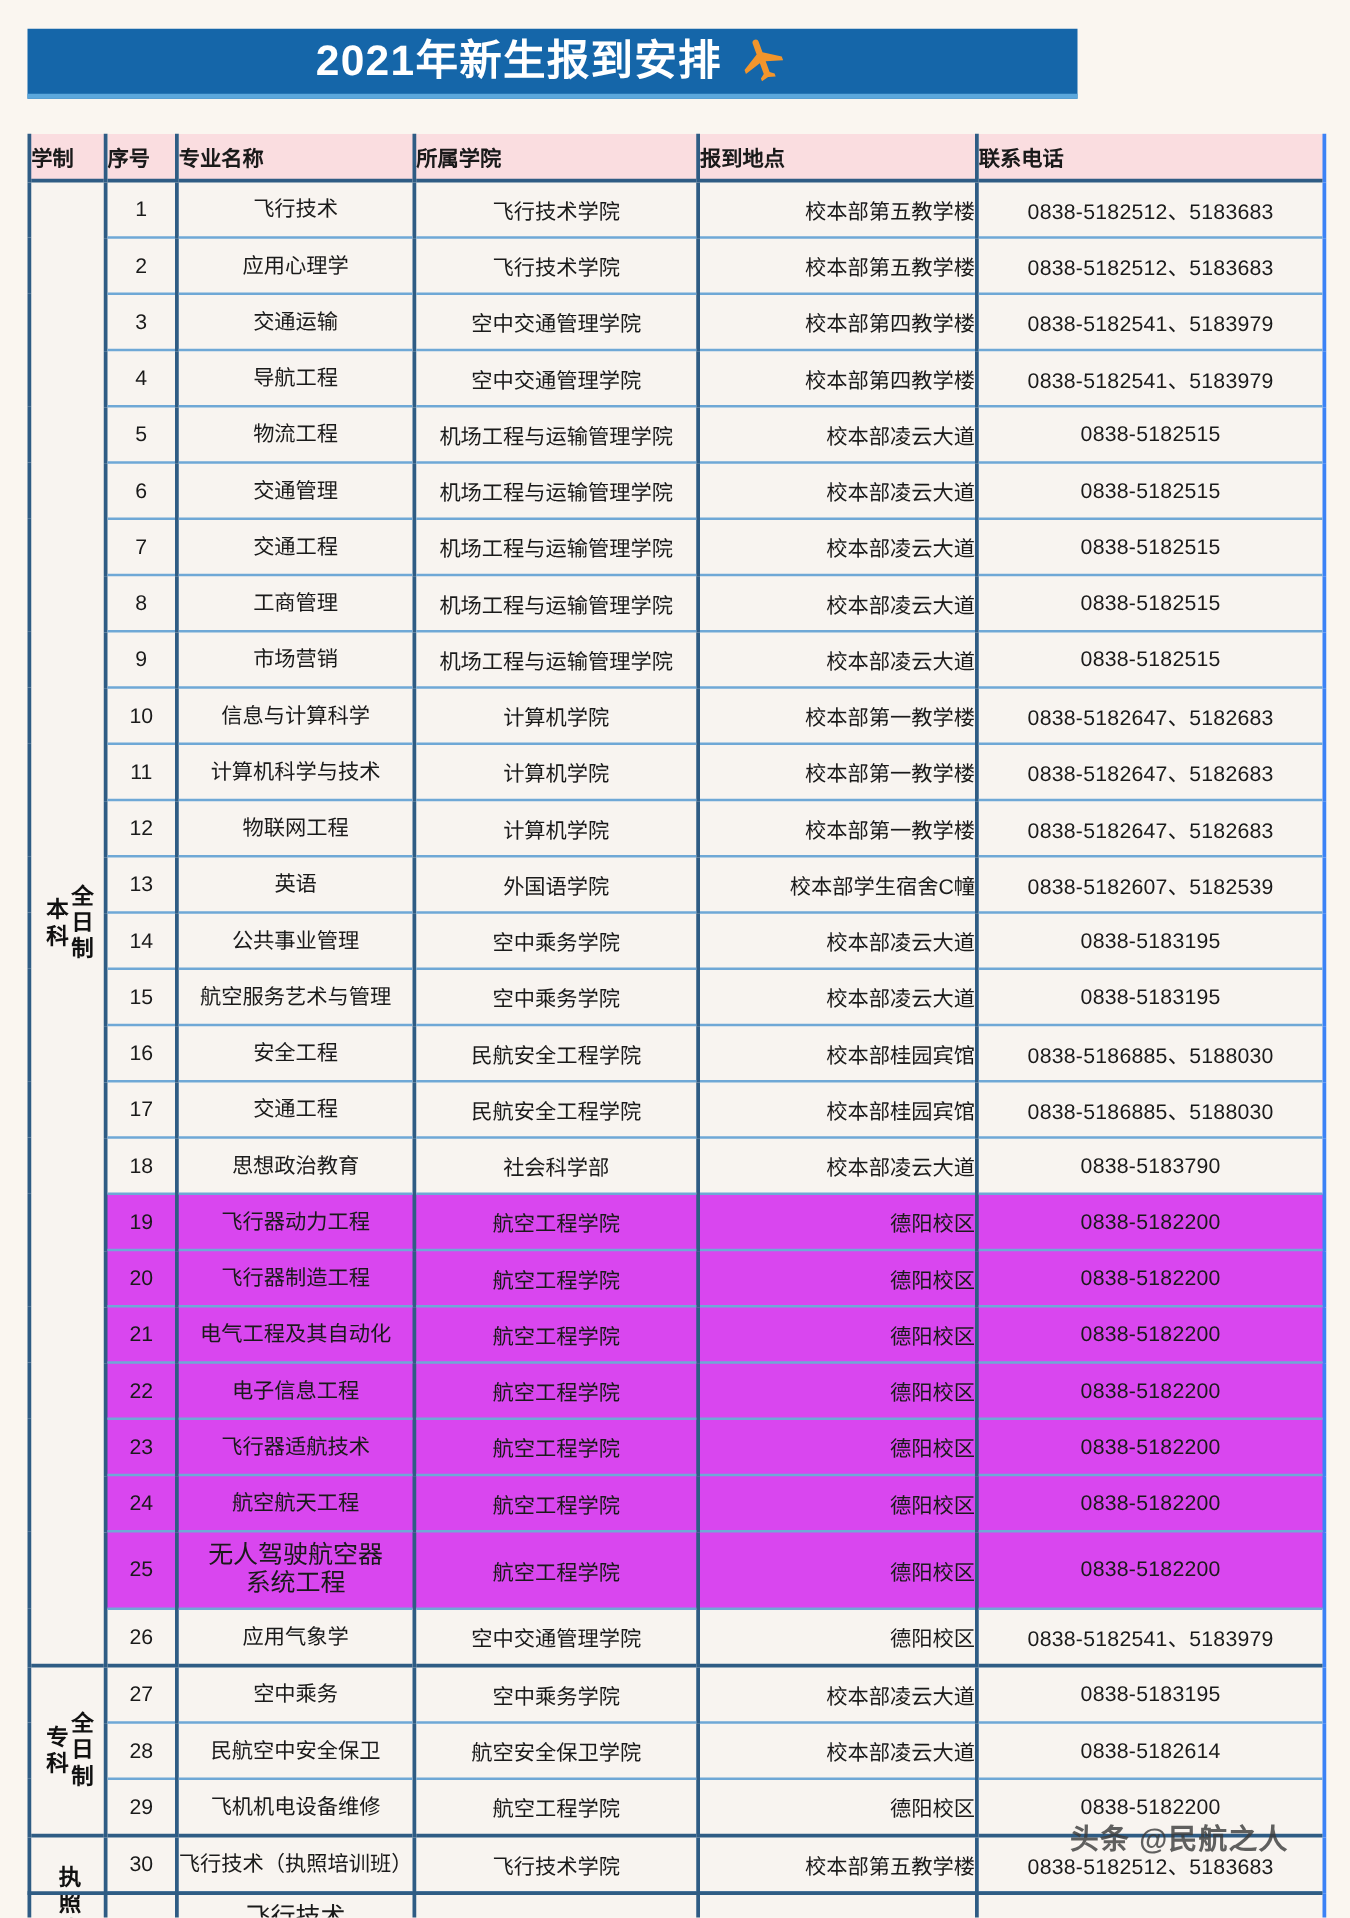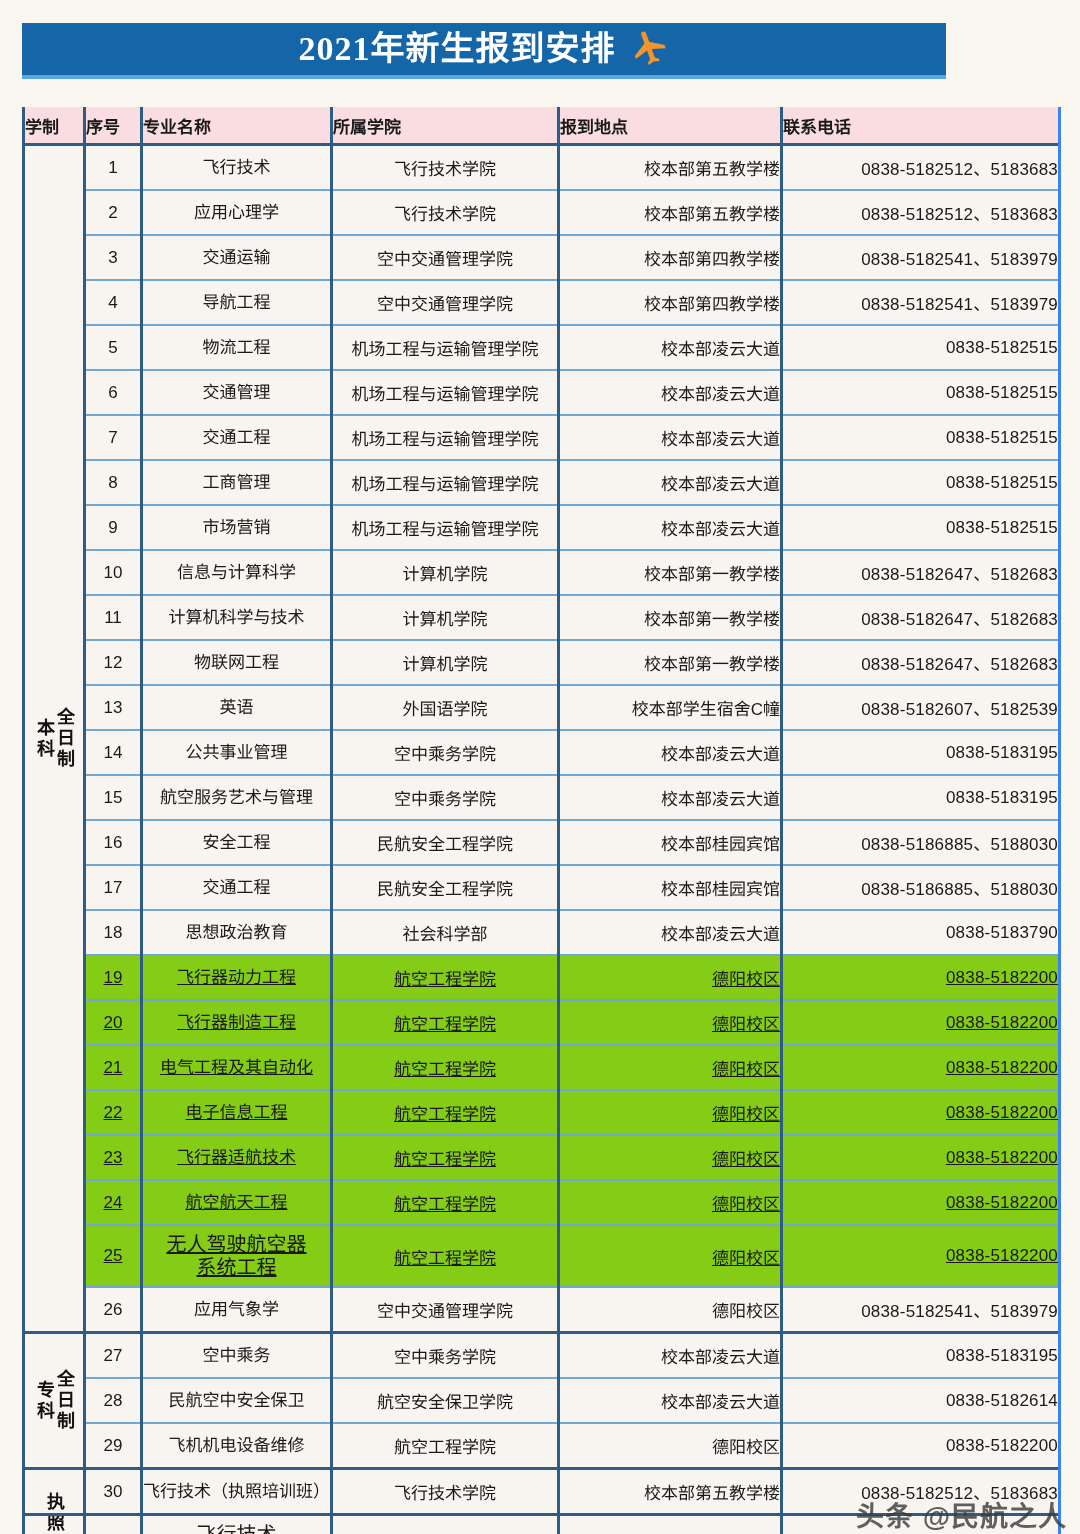--- a/index.html
+++ b/index.html
@@ -14,29 +14,28 @@
     font-family: "Liberation Sans", "DejaVu Sans", sans-serif;
     overflow: hidden;
     position: relative;
   }
 
   
   .banner {
     position: absolute;
     left: 22px;
     top: 23px;
-    width: 924px;
+    width: 840px;
     height: 56px;
     background: #1566A9;
     border-bottom: 4px solid #5BA7DC;
     box-sizing: border-box;
     display: flex;
     align-items: center;
     justify-content: center;
-    font-family: Liberation Serif, serif;
   }
   .banner-title {
     color: #FFFFFF;
     font-size: 34px;
     font-weight: bold;
     letter-spacing: 1px;
     line-height: 1;
     white-space: nowrap;
   }
   .plane-icon {
@@ -88,30 +87,30 @@
     height: 36px;
     text-align: left;
     border-left-color: #2F5C84;
     border-bottom: 0;
   }
   thead th.h-xz, thead th.h-xh { font-size: 17px; }
 
   
   tbody tr { height: 43px; }
   tbody td { height: 43px; vertical-align: middle; background: #F8F4F0; }
-  tbody tr.tinted td { background: #84cc16; text-decoration: underline; }
+  tbody tr.tinted td { background: #d946ef; }
 
   tbody td.sep-top { border-top: 2px solid #6FA8D6; }
   tbody tr.sect-first td { border-top: 3px solid #2F5C84; }
 
   td.c-num   { text-align: center; font-size: 19px; }
   td.c-major { text-align: center;  padding-left: 16px; line-height: 1.15; }
   td.c-col   { text-align: center;  padding-left: 16px; }
   td.c-place { text-align: right; }
-  td.c-tel   { text-align: right;  padding-left: 14px; letter-spacing: 0.2px; margin-top: 37px; }
+  td.c-tel   { text-align: center;  padding-left: 14px; letter-spacing: 0.2px; margin-top: 37px; }
 
   td.c-major.two-line { font-size: 20px; }
 
   
   td.c-type {
     background: #F8F4F0;
     text-align: center;
     vertical-align: middle;
     padding: 0;
   }
@@ -140,22 +139,22 @@
     top: 1513px;
     width: 1036px;
     height: 3px;
     background: #2F5C84;
   }
 
   
   .watermark {
     position: absolute;
     left: 856px;
-    top: 1494px;
-    font-size: 28px;
+    top: 1452px;
+    font-size: 23px;
     font-weight: bold;
     color: #3a3a3a;
     opacity: 0.80;
     white-space: nowrap;
     pointer-events: none;
     letter-spacing: 1px;
   }
 </style>
 </head>
 <body>

